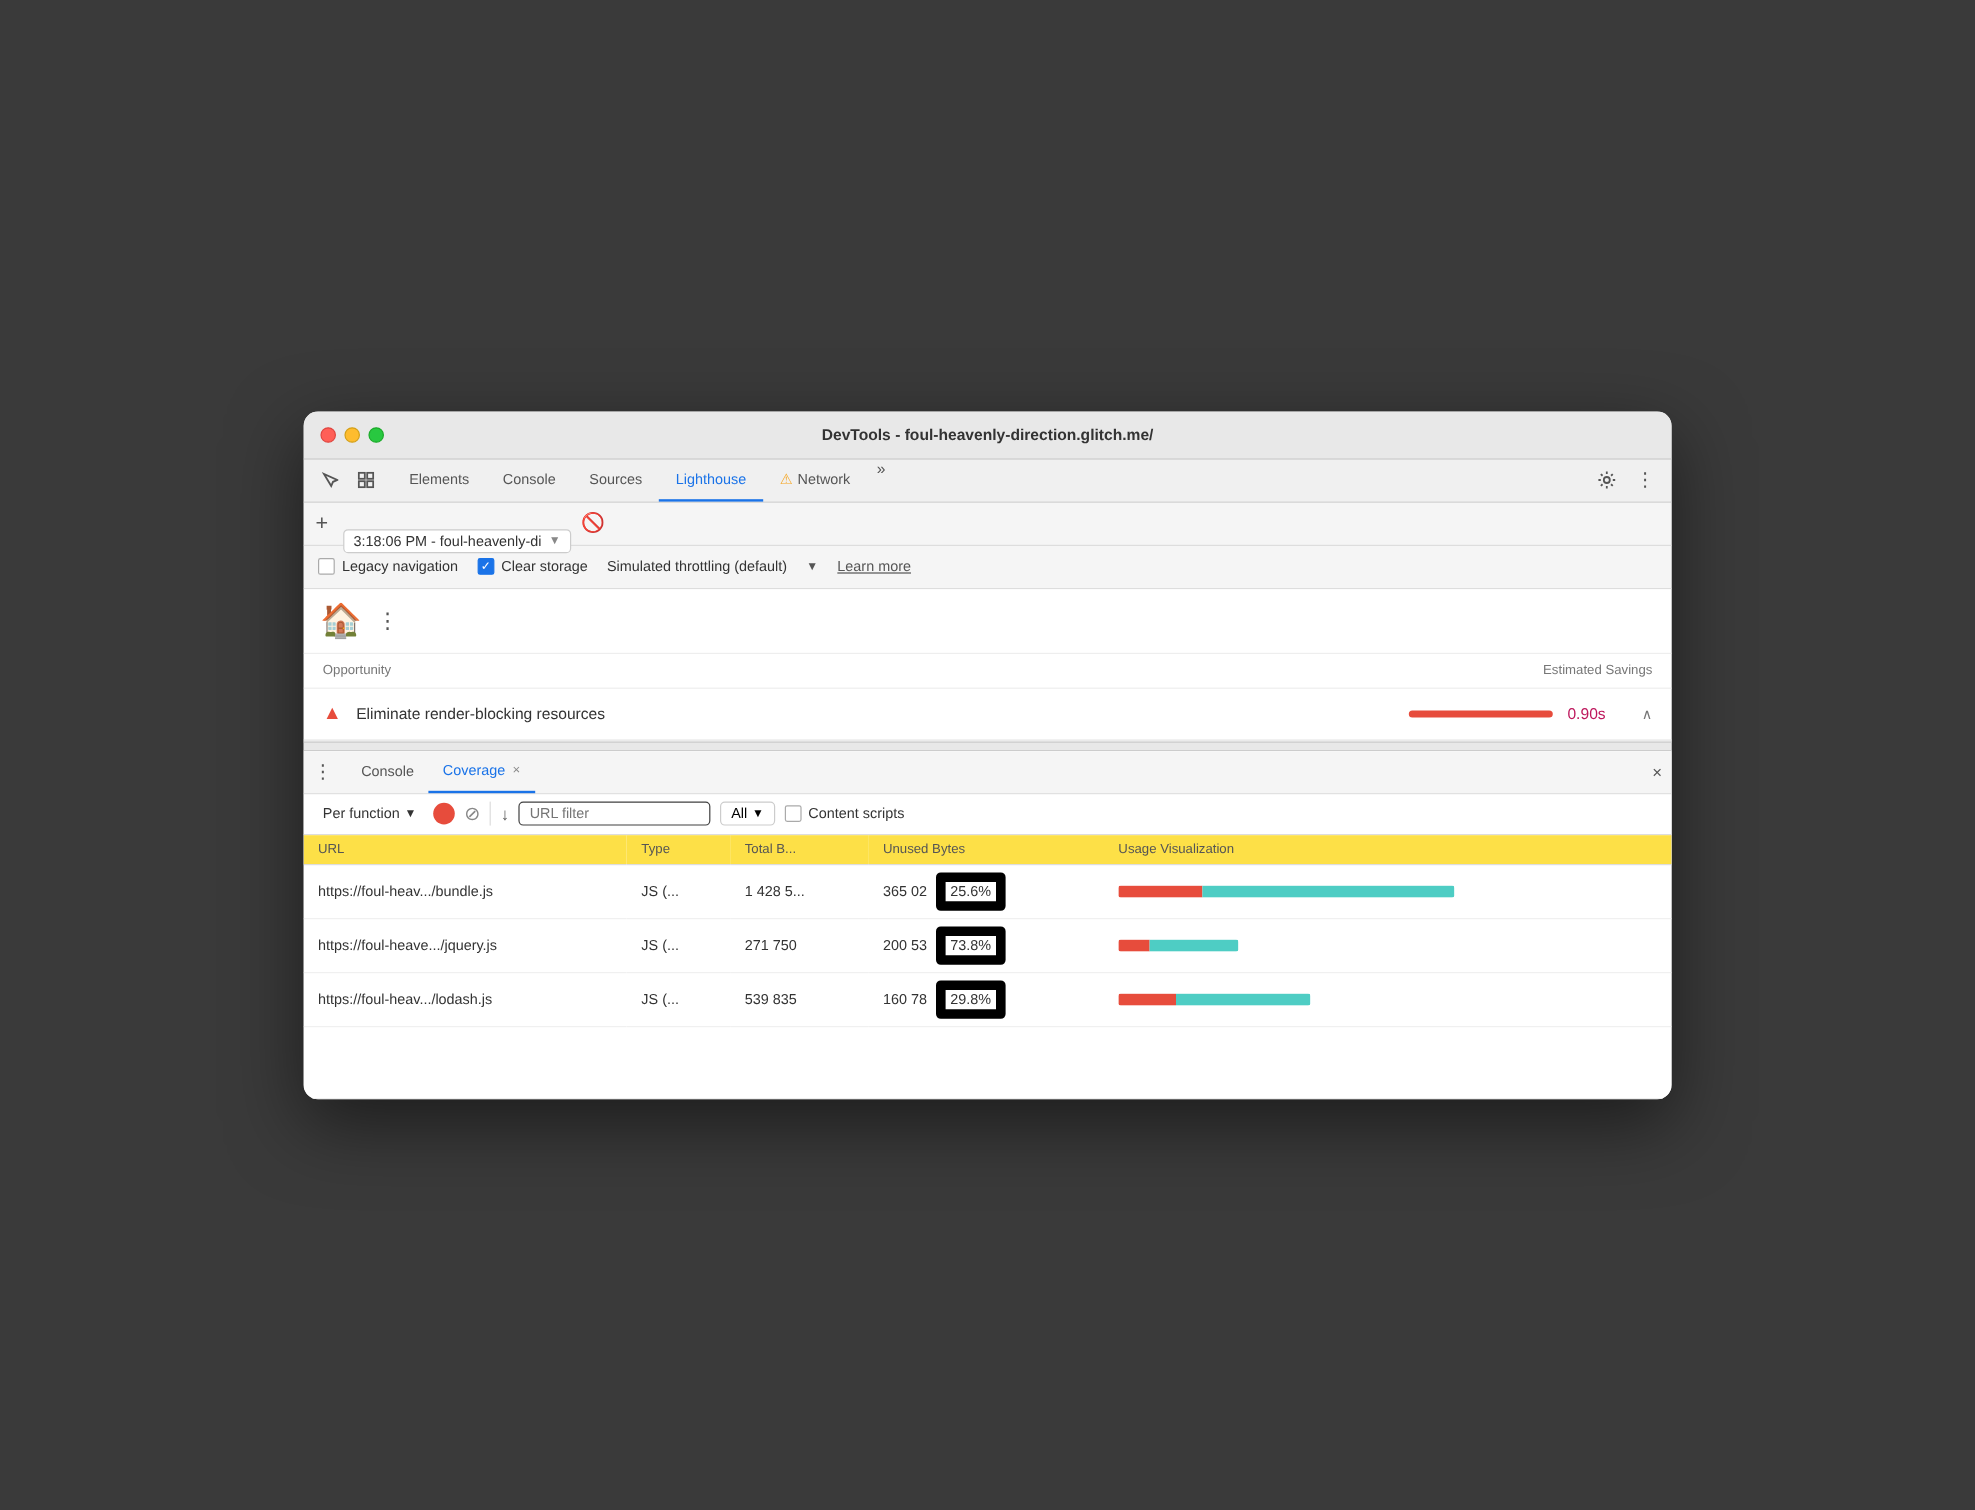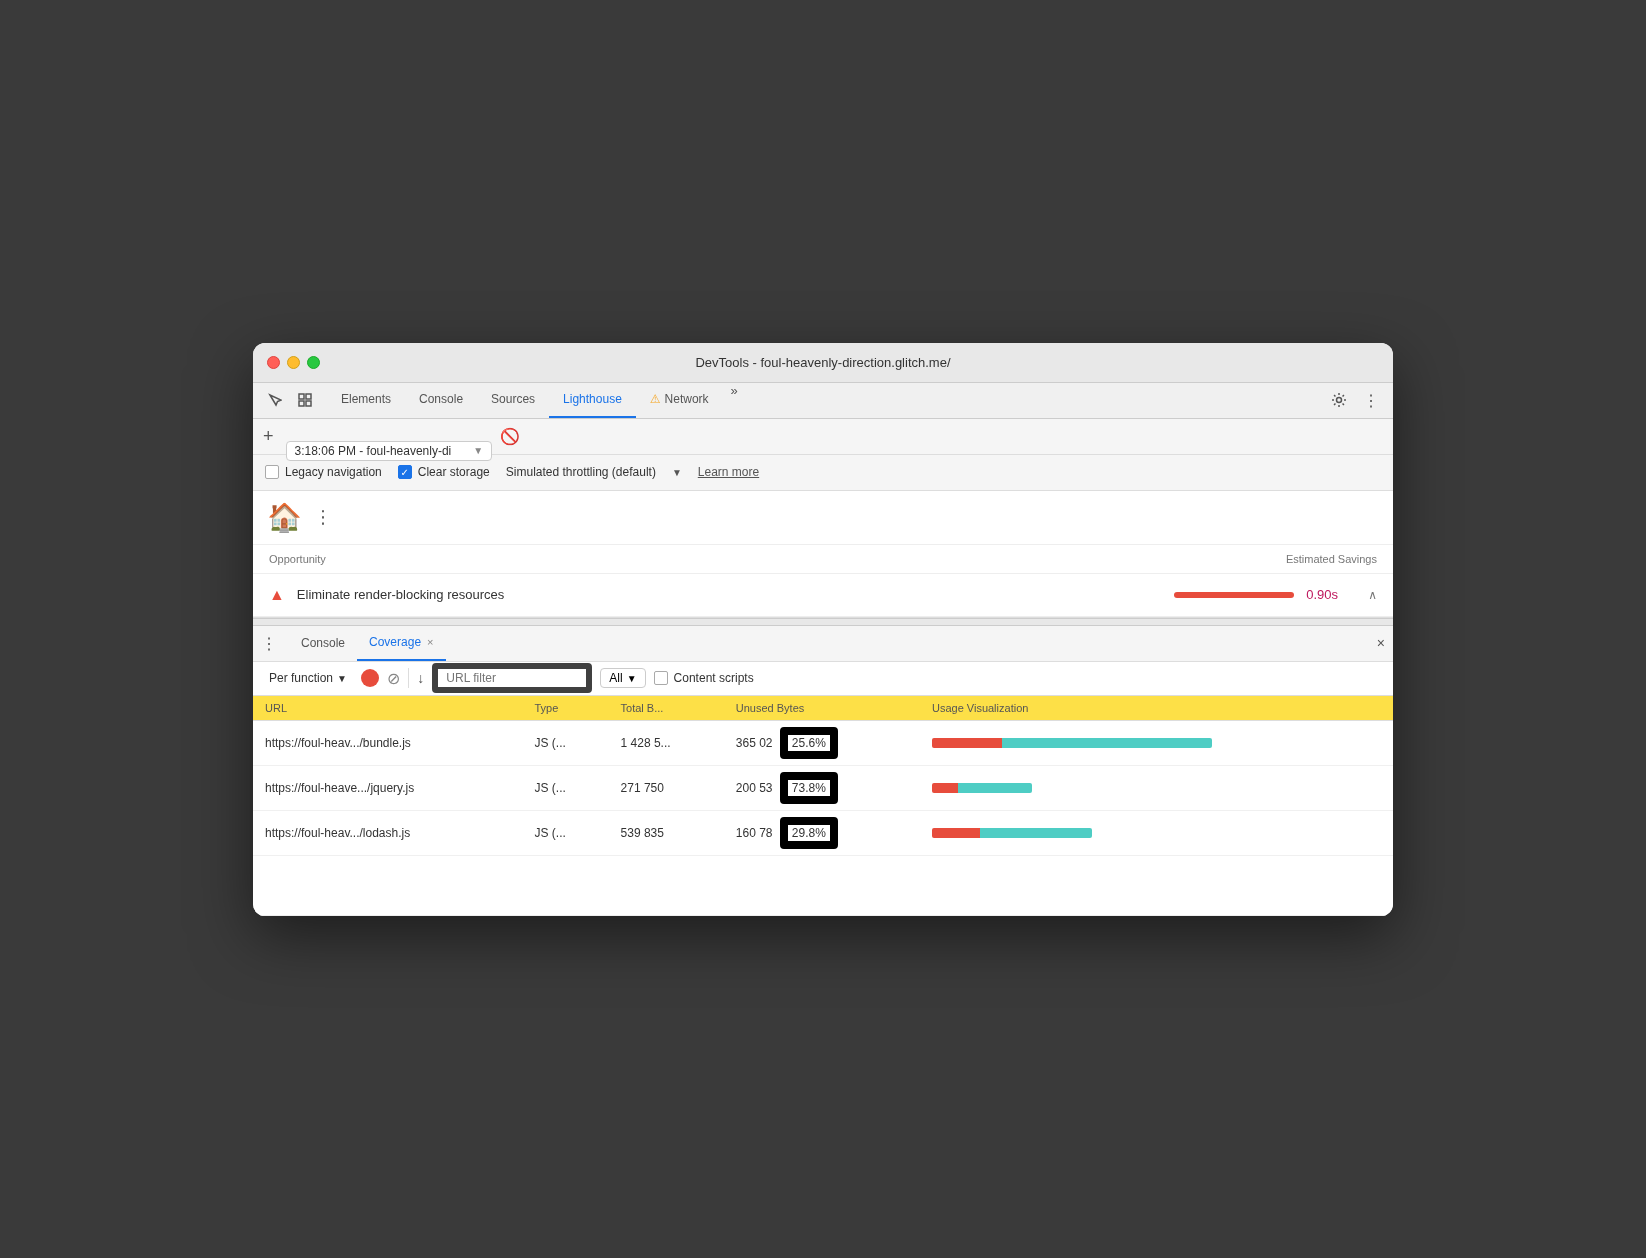--- a/index.html
+++ b/index.html
@@ -39,21 +39,21 @@
     .traffic-light {
       width: 13px;
       height: 13px;
       border-radius: 50%;
     }
     .tl-close { background: #ff5f57; border: 1px solid #e0443e; }
     .tl-min { background: #febc2e; border: 1px solid #d4a017; }
     .tl-max { background: #28c840; border: 1px solid #1aab29; }
     .title-bar-text {
       font-size: 13px;
-      font-weight: 400;
+      font-weight: 700;
       color: #333;
     }
 
     
     .devtools-tabs {
       background: #f0f0f0;
       border-bottom: 1px solid #ccc;
       display: flex;
       align-items: center;
       padding: 0 8px;
@@ -130,21 +130,21 @@
     }
     .toolbar-url-bar {
       background: white;
       border: 1px solid #ccc;
       border-radius: 4px;
       padding: 2px 8px;
       font-size: 12px;
       color: #333;
       display: flex;
       align-items: center;
-      gap: 22px;
+      gap: 6px;
       margin-top: 29px;
     }
     .toolbar-no-icon {
       font-size: 14px;
       color: #888;
     }
 
     
     .options-row {
       background: #f5f5f5;
@@ -334,21 +334,21 @@
       font-size: 14px;
       color: #888;
       cursor: pointer;
     }
     .download-btn {
       font-size: 14px;
       color: #555;
       cursor: pointer;
     }
     .url-filter-input {
-      border: 6px solid #404040;
+      border: 1px solid #404040;
       border-radius: 4px;
       padding: 2px 8px;
       font-size: 12px;
       color: #888;
       width: 160px;
     }
     .all-dropdown {
       display: flex;
       align-items: center;
       gap: 4px;

